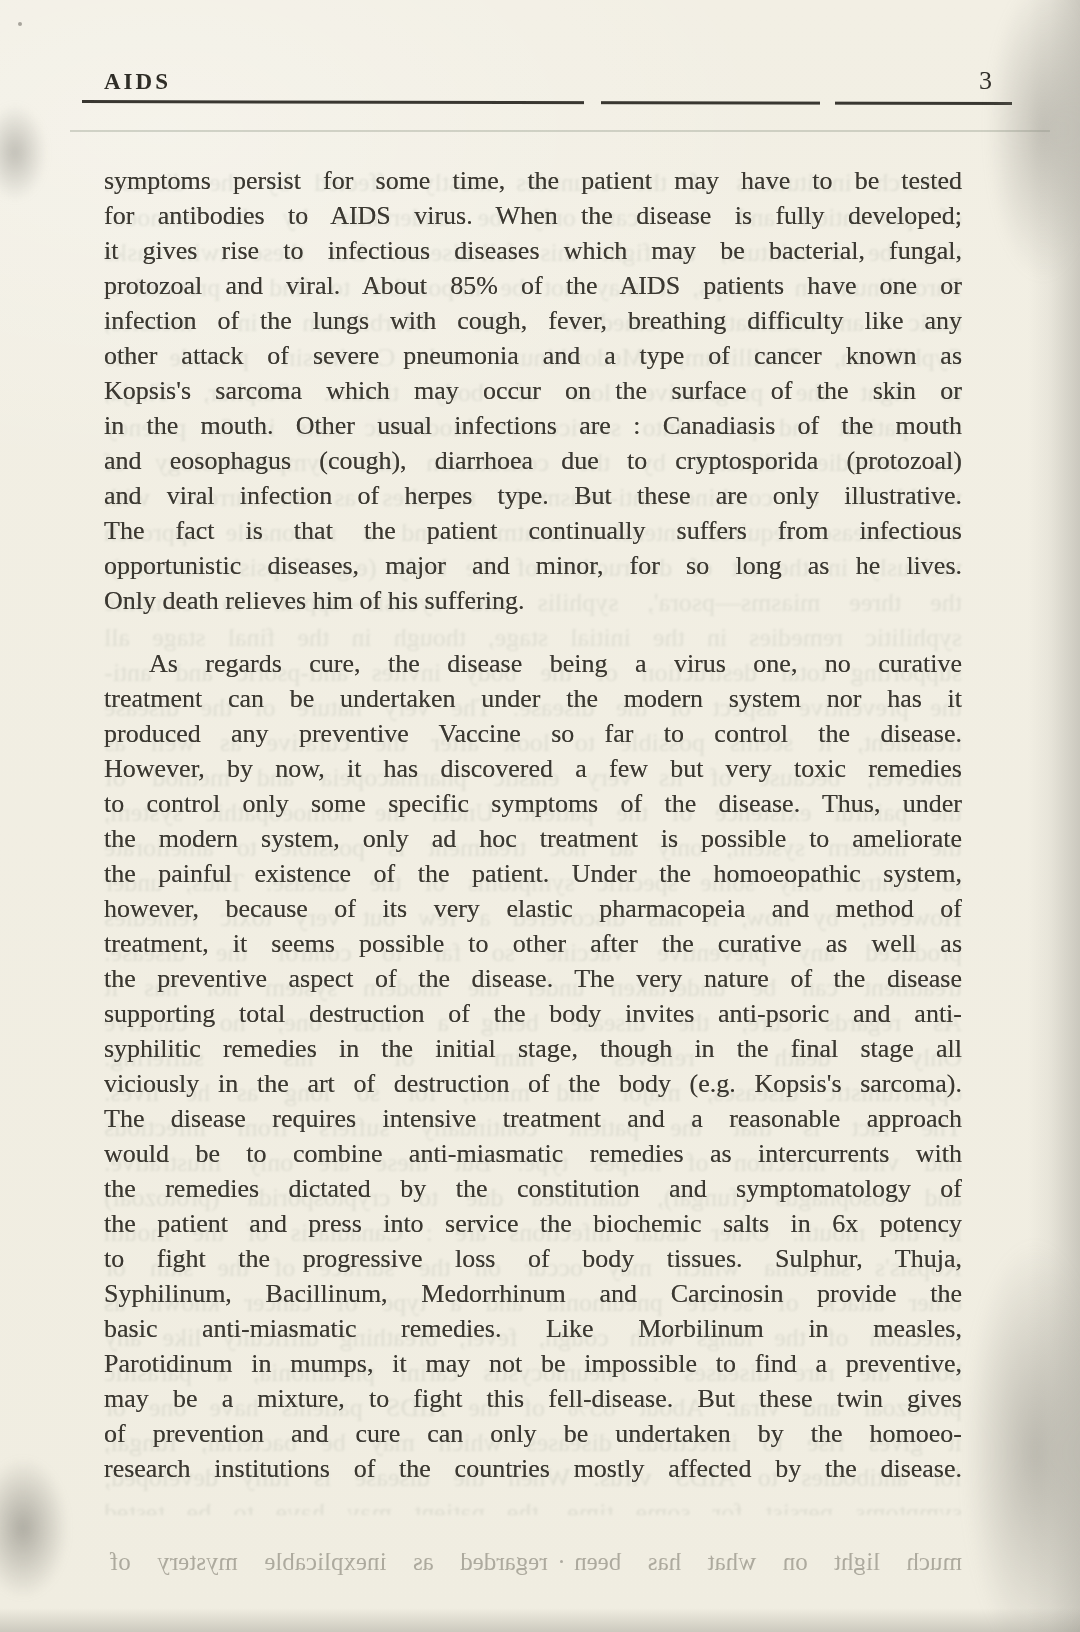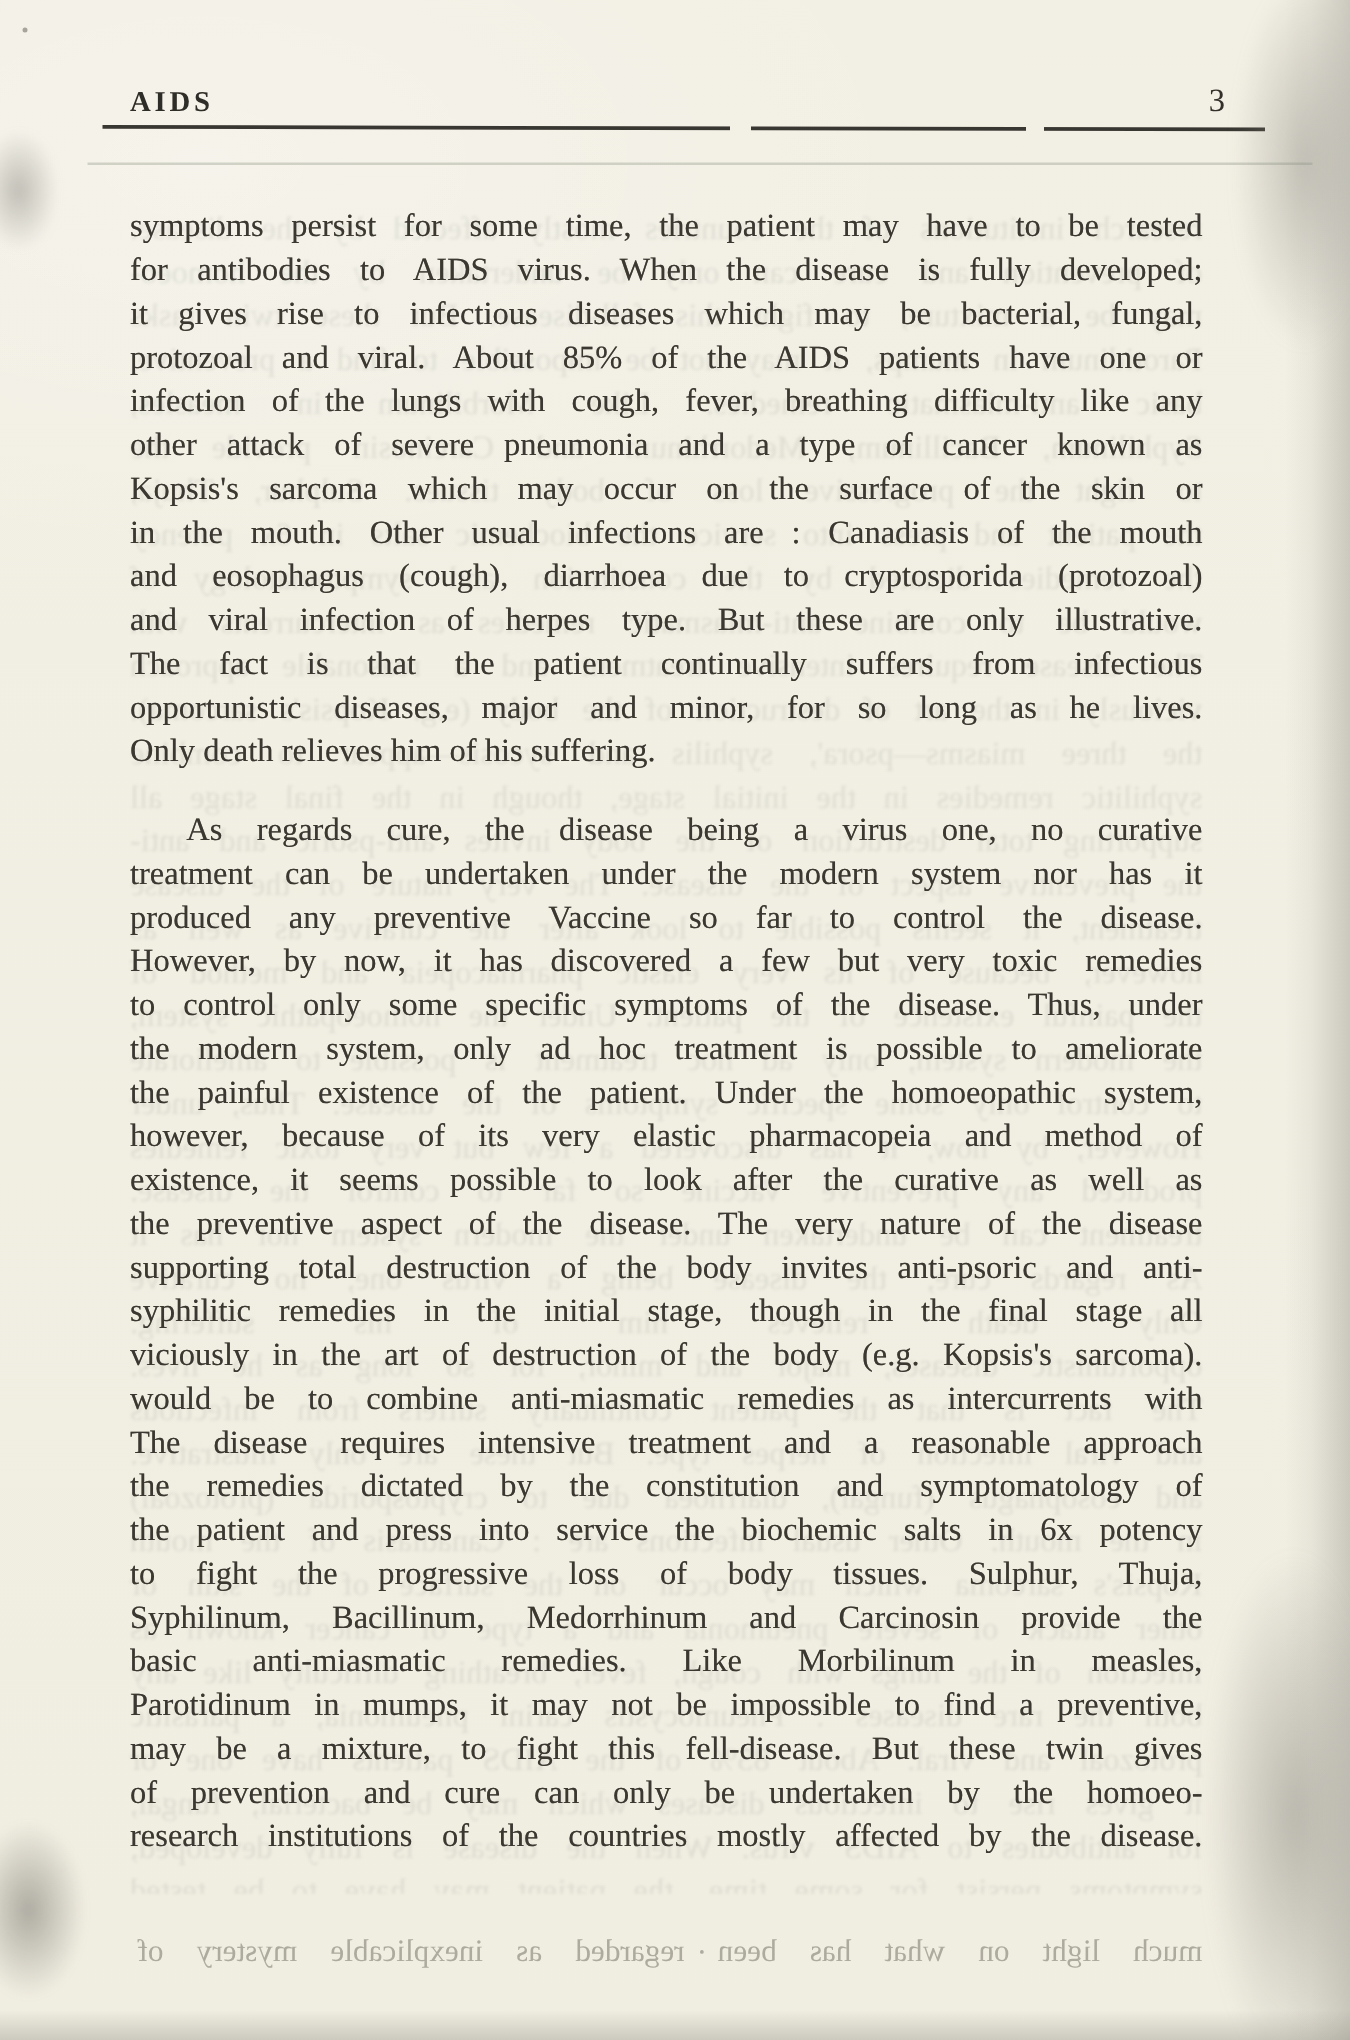--- a/index.html
+++ b/index.html
@@ -6,21 +6,21 @@
   .page{
     position:relative;
     width:1080px;height:1632px;
     background:
       radial-gradient(ellipse 900px 500px at 15% 8%, rgba(255,255,255,.25), rgba(255,255,255,0) 70%),
       linear-gradient(#f2efe4,#f0ede1);
     overflow:hidden;
     font-family:"Liberation Serif", serif;
   }
   
-  .hdr{position:absolute;left:104px;right:100px;top:66px;display:flex;justify-content:space-between;align-items:baseline;}
+  .hdr{position:absolute;left:104px;right:88px;top:66px;display:flex;justify-content:space-between;align-items:baseline;}
   .hdr-title{font-weight:bold;font-size:23px;letter-spacing:3px;color:#2f2d27;}
   .hdr-num{font-size:26px;color:#32302a;}
   .rule{
     position:absolute;left:82px;top:101px;width:930px;height:3px;
     transform:rotate(.12deg);
     background:linear-gradient(to right,
       #393731 0 54%, transparent 54% 55.8%,
       #393731 55.8% 79.4%, transparent 79.4% 81%,
       #393731 81% 100%);
   }
@@ -139,27 +139,27 @@
       </div>
       <div class="para">
         <div class="line indent">As regards cure, the disease being a virus one, no curative</div>
         <div class="line">treatment can be undertaken under the modern system nor has it</div>
         <div class="line">produced any preventive Vaccine so far to control the disease.</div>
         <div class="line">However, by now, it has discovered a few but very toxic remedies</div>
         <div class="line">to control only some specific symptoms of the disease. Thus, under</div>
         <div class="line">the modern system, only ad hoc treatment is possible to ameliorate</div>
         <div class="line">the painful existence of the patient. Under the homoeopathic system,</div>
         <div class="line">however, because of its very elastic pharmacopeia and method of</div>
-        <div class="line">existence, it seems possible to look after the curative as well as</div>
+        <div class="line">treatment, it seems possible to other after the curative as well as</div>
         <div class="line">the preventive aspect of the disease. The very nature of the disease</div>
         <div class="line">supporting total destruction of the body invites anti-psoric and anti-</div>
         <div class="line">syphilitic remedies in the initial stage, though in the final stage all</div>
         <div class="line">viciously in the art of destruction of the body (e.g. Kopsis's sarcoma).</div>
+        <div class="line">The disease requires intensive treatment and a reasonable approach</div>
         <div class="line">would be to combine anti-miasmatic remedies as intercurrents with</div>
-        <div class="line">The disease requires intensive treatment and a reasonable approach</div>
         <div class="line">the remedies dictated by the constitution and symptomatology of</div>
         <div class="line">the patient and press into service the biochemic salts in 6x potency</div>
         <div class="line">to fight the progressive loss of body tissues. Sulphur, Thuja,</div>
         <div class="line">Syphilinum, Bacillinum, Medorrhinum and Carcinosin provide the</div>
         <div class="line">basic anti-miasmatic remedies. Like Morbilinum in measles,</div>
         <div class="line">Parotidinum in mumps, it may not be impossible to find a preventive,</div>
         <div class="line">may be a mixture, to fight this fell-disease. But these twin gives</div>
         <div class="line">of prevention and cure can only be undertaken by the homoeo-</div>
         <div class="line">research institutions of the countries mostly affected by the disease.</div>
       </div>

